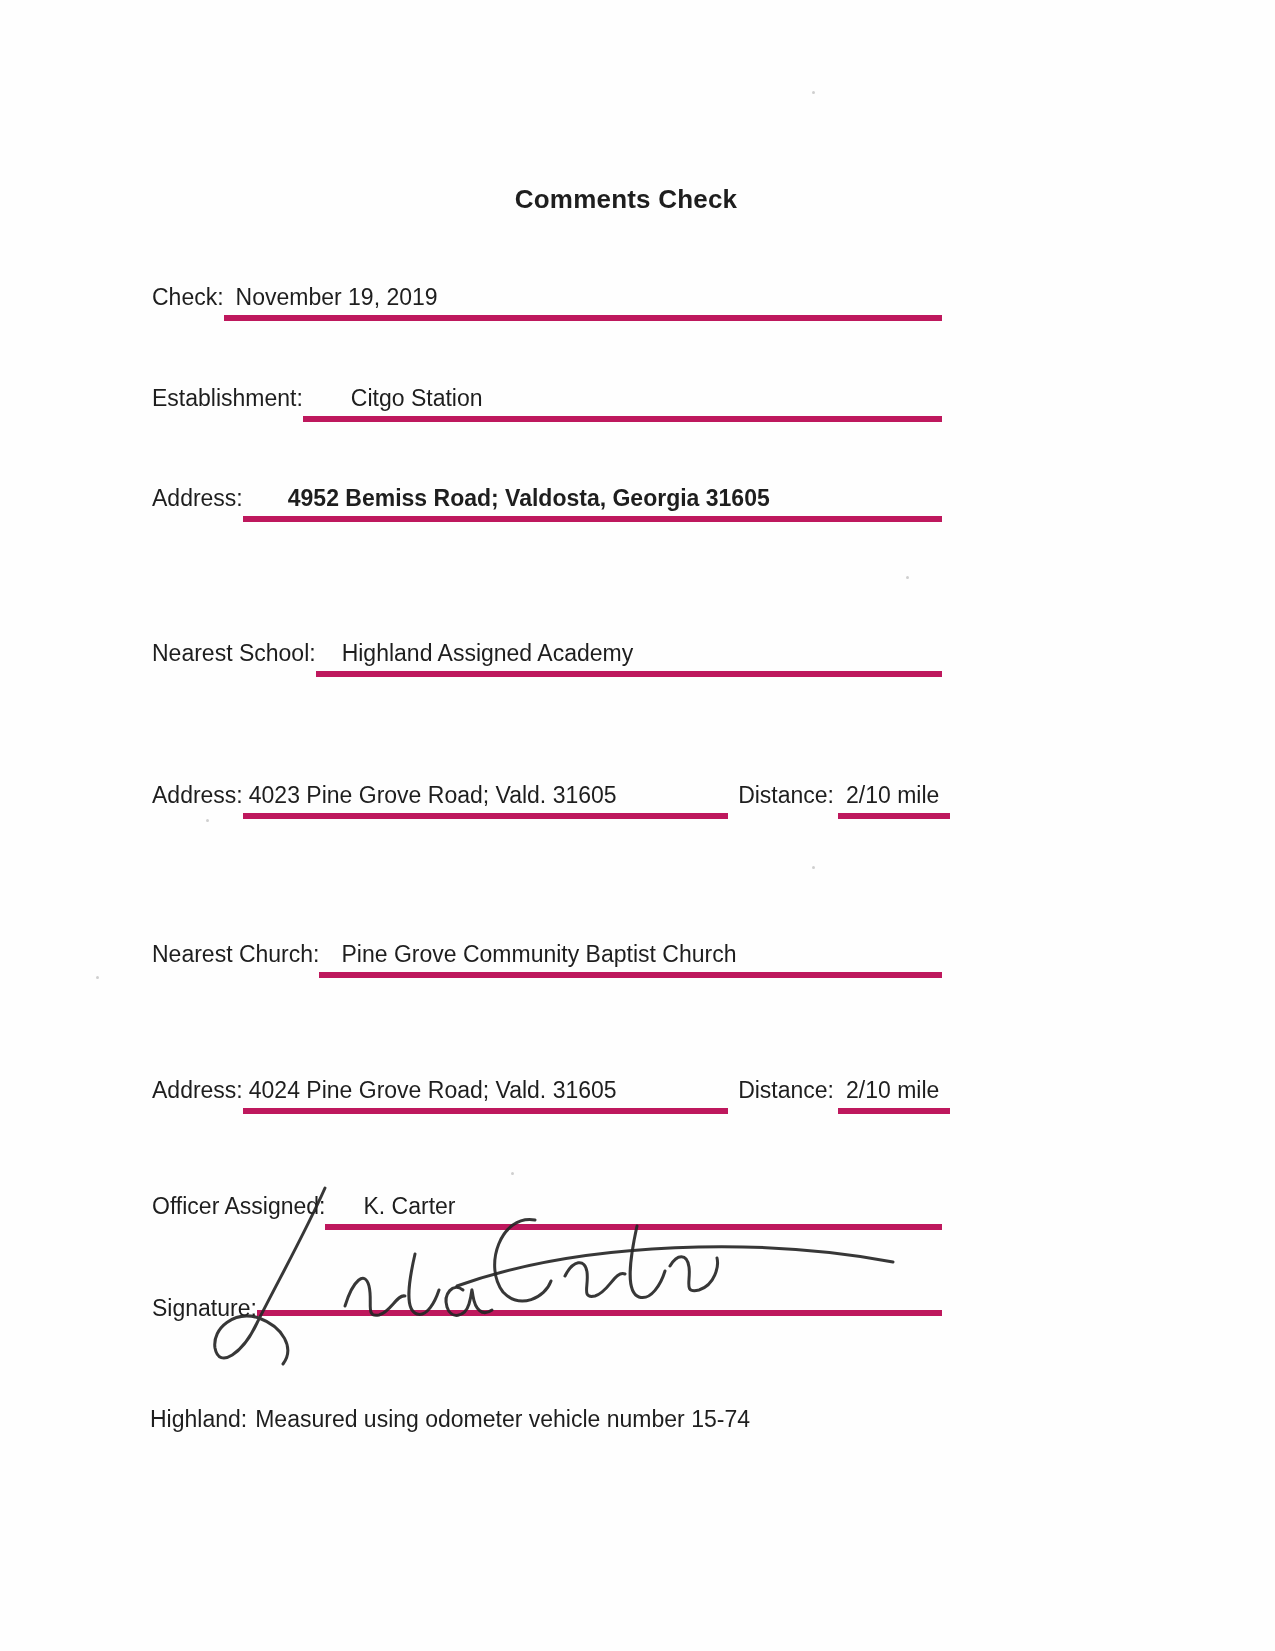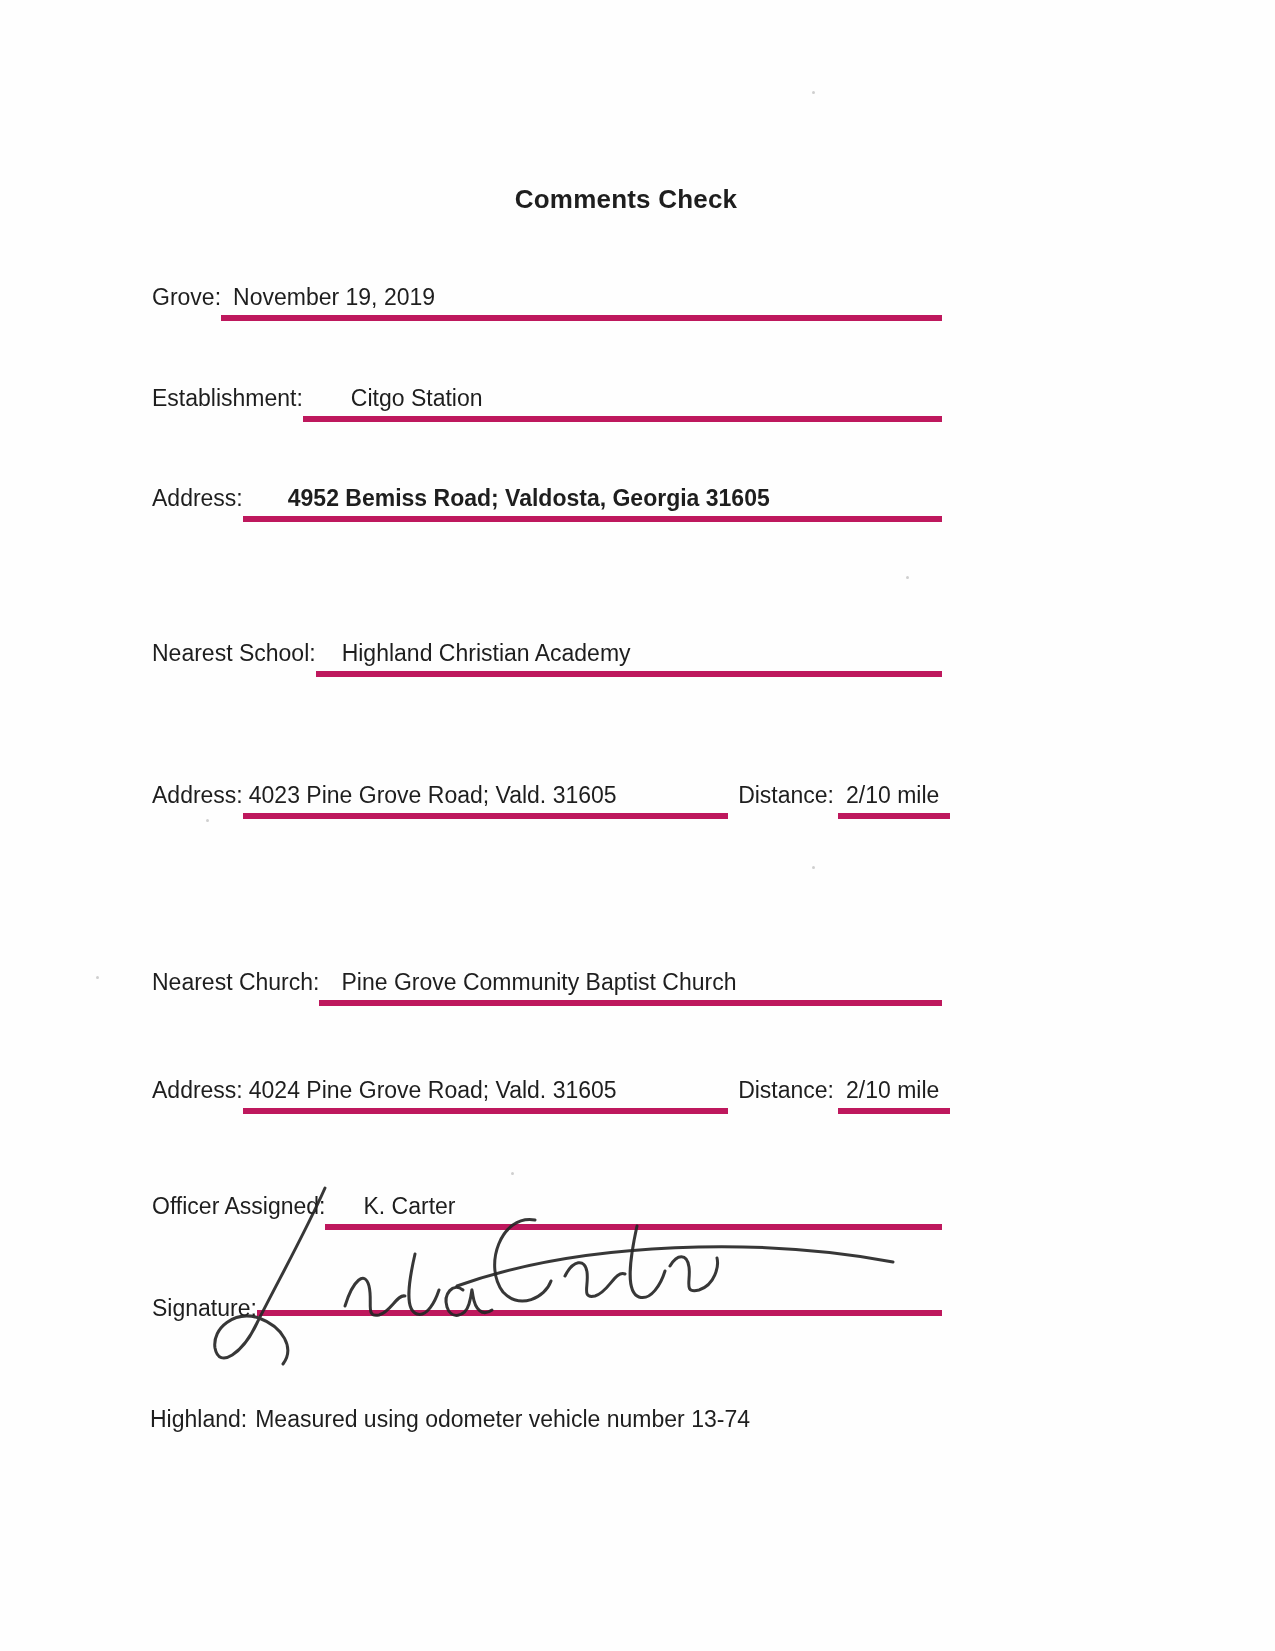--- a/index.html
+++ b/index.html
@@ -57,21 +57,21 @@
   .speck.sm{width:3px;height:3px;opacity:.4;}
 </style>
 </head>
 <body>
 
 <div class="page">
 
   <div class="doc-title">Comments Check</div>
 
   <div class="row" style="top:283px">
-    <span class="lbl">Grove:</span>
+    <span class="lbl">Check:</span>
     <span class="fill">
       <span class="val pad12">November 19, 2019</span>
     </span>
   </div>
 
   <div class="row" style="top:384px">
     <span class="lbl">Establishment:</span>
     <span class="fill">
       <span class="val pad48">Citgo Station</span>
     </span>
@@ -80,36 +80,36 @@
   <div class="row" style="top:484px">
     <span class="lbl">Address:</span>
     <span class="fill">
       <span class="val pad45">4952 Bemiss Road; Valdosta, Georgia 31605</span>
     </span>
   </div>
 
   <div class="row" style="top:639px">
     <span class="lbl">Nearest School:</span>
     <span class="fill">
-      <span class="val pad26">Highland Christian Academy</span>
+      <span class="val pad26">Highland Assigned Academy</span>
     </span>
   </div>
 
   <div class="row wide" style="top:741px">
     <span class="lbl">Address:</span>
     <span class="fill">
       <span class="val pad6">4023 Pine Grove Road; Vald. 31605</span>
     </span>
     <span class="lbl dist-lbl">Distance:</span>
     <span class="fill fixed">
       <span class="val pad8">2/10 mile</span>
     </span>
   </div>
 
-  <div class="row" style="top:968px">
+  <div class="row" style="top:940px">
     <span class="lbl">Nearest Church:</span>
     <span class="fill">
       <span class="val pad22">Pine Grove Community Baptist Church</span>
     </span>
   </div>
 
   <div class="row wide" style="top:1036px">
     <span class="lbl">Address:</span>
     <span class="fill">
       <span class="val pad6">4024 Pine Grove Road; Vald. 31605</span>
@@ -139,21 +139,21 @@
     <path d="M 258,112 C 248,104 238,116 242,129 C 246,142 260,139 264,126 C 268,113 266,106 268,118 C 270,131 277,139 287,132"></path>
     <path d="M 252,108 C 380,62 560,60 688,84"></path>
     <path d="M 330,42 C 296,36 278,88 298,114 C 315,132 340,120 346,103"></path>
     <path d="M 360,98 C 368,82 380,80 382,94 C 384,108 376,121 390,118 C 404,114 410,92 420,96"></path>
     <path d="M 432,48 C 425,80 420,114 434,119 C 446,123 456,106 460,93"></path>
     <path d="M 465,88 C 472,76 482,75 484,89 C 486,103 478,116 494,112 C 510,107 514,88 512,80"></path>
   </svg>
 
   <div class="comments-row" style="top:1406px">
     <span class="lbl">Highland:</span>
-    <span class="val pad8">Measured using odometer vehicle number 13-74</span>
+    <span class="val pad8">Measured using odometer vehicle number 15-74</span>
   </div>
 
   <div class="speck sm" style="left:812px;top:91px"></div>
   <div class="speck sm" style="left:906px;top:576px"></div>
   <div class="speck sm" style="left:206px;top:819px"></div>
   <div class="speck sm" style="left:812px;top:866px"></div>
   <div class="speck sm" style="left:96px;top:976px"></div>
   <div class="speck sm" style="left:511px;top:1172px"></div>
 
 </div>

